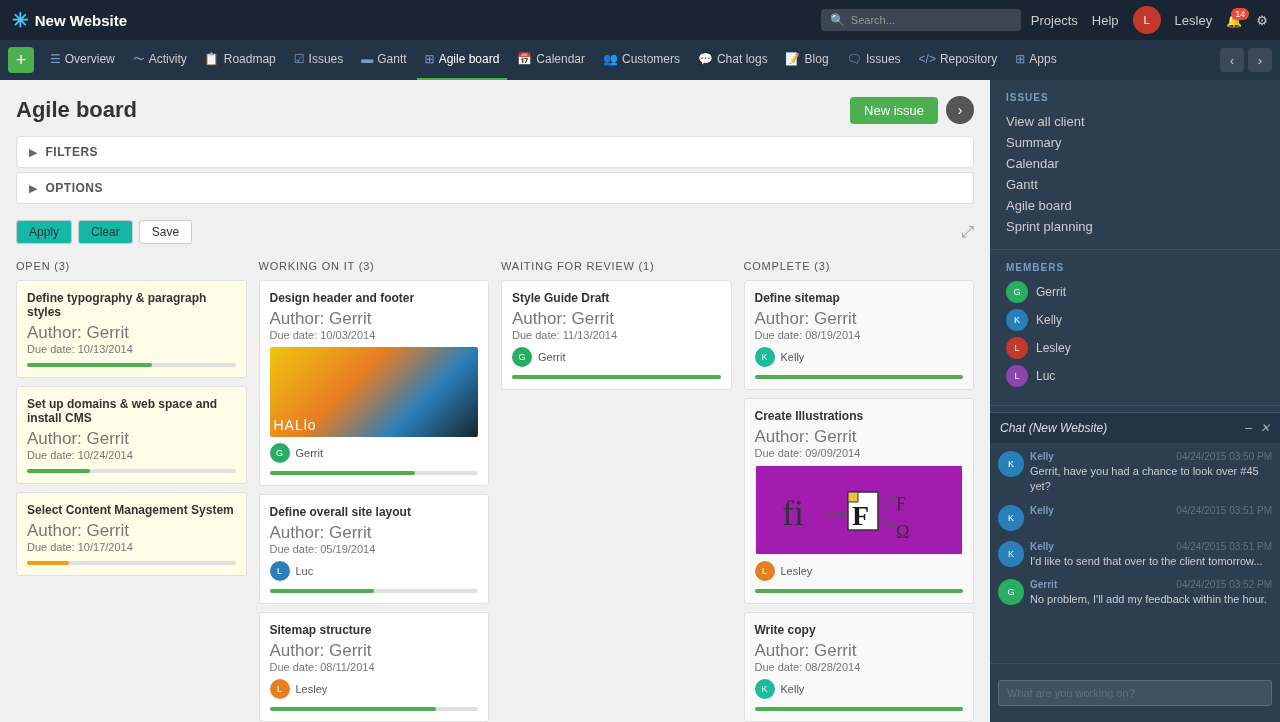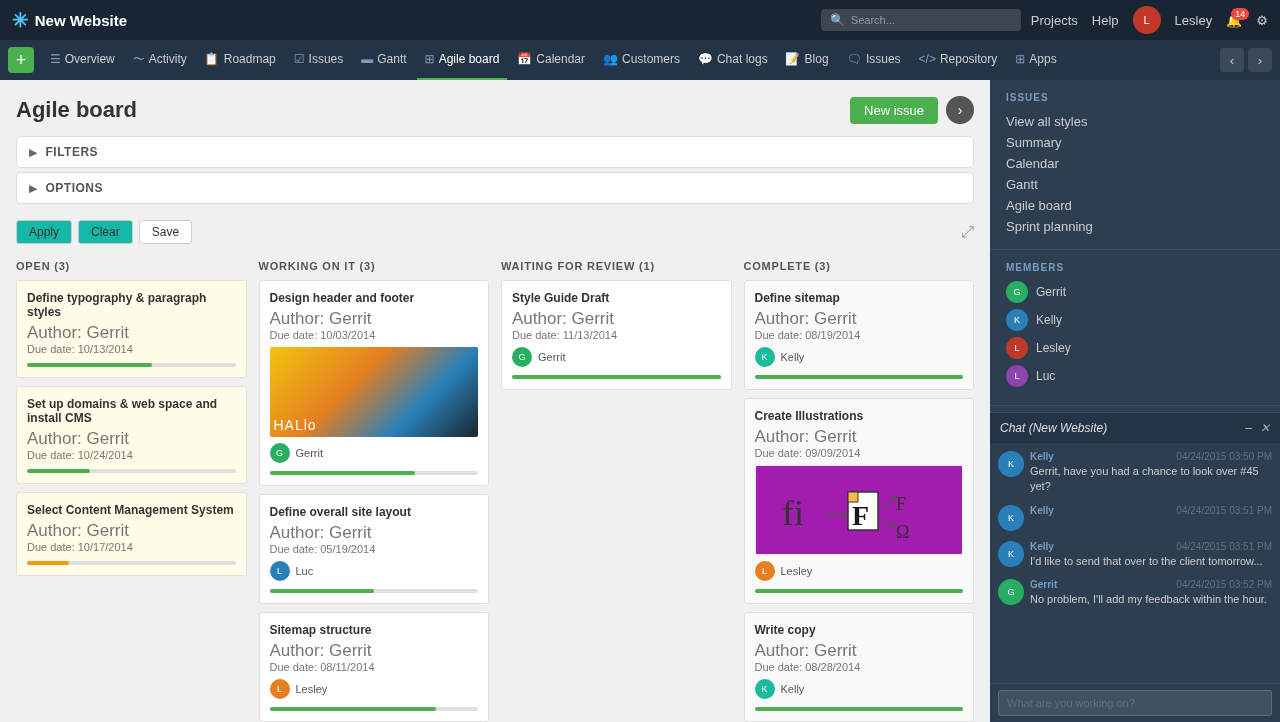--- a/index.html
+++ b/index.html
@@ -98,21 +98,21 @@
 
     .action-row { display: flex; align-items: center; gap: 8px; padding: 8px 0; justify-content: space-between; }
     .action-btns { display: flex; gap: 6px; }
     .action-btn { background: #14b8a6; border: 1px solid #ccc; padding: 4px 12px; border-radius: 3px; font-size: 12px; cursor: pointer; color: #333; }
     .action-btn.save { background: #fff; }
     .expand-icon { color: #999; font-size: 16px; cursor: pointer; }
 
     
     .kanban { display: flex; gap: 12px; margin-top: 8px; }
     .column { flex: 1; min-width: 0; }
-    .col-header { font-size: 11px; font-weight: 700; color: #555; letter-spacing: 0.8px; text-transform: uppercase; margin-bottom: 8px; }
+    .col-header { font-size: 11px; font-weight: 400; color: #555; letter-spacing: 0.8px; text-transform: uppercase; margin-bottom: 8px; }
 
     
     .card {
       background: #fff;
       border: 1px solid #e0e0e0;
       border-radius: 3px;
       padding: 10px;
       margin-bottom: 8px;
     }
     .card.yellow-bg { background: #fffde7; }
@@ -157,21 +157,21 @@
     .chat-header-actions { display: flex; gap: 8px; color: #aaa; cursor: pointer; }
     .chat-messages { flex: 1; overflow-y: auto; padding: 8px; }
     .msg { display: flex; gap: 6px; margin-bottom: 10px; }
     .msg-avatar { width: 26px; height: 26px; border-radius: 50%; background: #c0392b; flex-shrink: 0; font-size: 9px; color: #fff; display: flex; align-items: center; justify-content: center; }
     .msg-content { flex: 1; }
     .msg-meta { display: flex; justify-content: space-between; font-size: 10px; color: #7a9cc0; margin-bottom: 2px; }
     .msg-name { font-weight: 600; }
     .msg-time { color: #607080; }
     .msg-text { font-size: 11px; color: #ccc; line-height: 1.4; }
     .msg-text a { color: #4fc3f7; text-decoration: none; }
-    .chat-input { padding: 6px 8px; border-top: 1px solid rgba(255,255,255,0.08); }
+    .chat-input { padding: 16px 8px; border-top: 1px solid rgba(255,255,255,0.08); }
     .chat-input input {
       width: 100%; background: rgba(255,255,255,0.1);
       border: 1px solid rgba(255,255,255,0.15);
       border-radius: 3px; padding: 6px 8px;
       font-size: 11px; color: #ccc;
     }
     .chat-input input::placeholder { color: #607080; }
 
     
     .charts-section { padding: 10px 16px; }
@@ -461,21 +461,21 @@
         </div>
       </div>
 
     </div>
   </div>
 
   <div class="right-sidebar" style="position:relative;">
 
     <div class="sidebar-section">
       <div class="sidebar-section-title">ISSUES</div>
-      <a class="sidebar-link">View all styles</a>
+      <a class="sidebar-link">View all client</a>
       <a class="sidebar-link">Summary</a>
       <a class="sidebar-link">Calendar</a>
       <a class="sidebar-link">Gantt</a>
       <a class="sidebar-link">Agile board</a>
       <a class="sidebar-link">Sprint planning</a>
     </div>
 
     <div class="sidebar-section">
       <div class="sidebar-section-title">MEMBERS</div>
       <div class="member-row">

